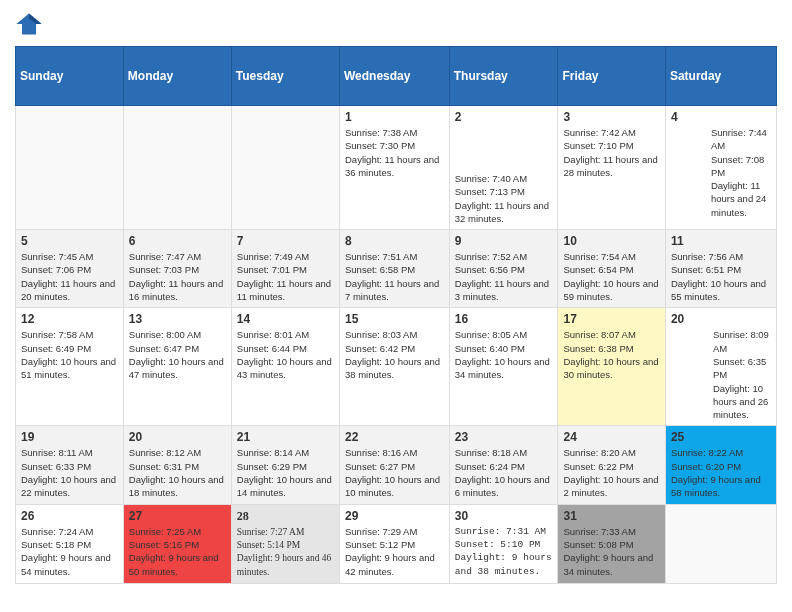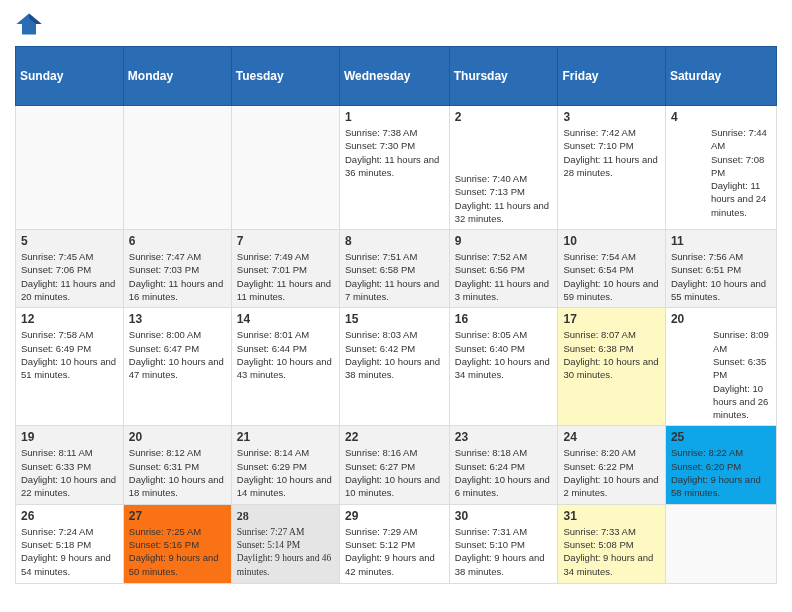--- a/index.html
+++ b/index.html
@@ -300,45 +300,45 @@
 Daylight: 9 hours and 58 minutes.</div>
           </td>
         </tr>
         <tr>
           <td style="background: rgb(255, 255, 255);">
             <span class="day-number">26</span>
             <div class="day-info" style="white-space: pre-line;">Sunrise: 7:24 AM
 Sunset: 5:18 PM
 Daylight: 9 hours and 54 minutes.</div>
           </td>
-          <td style="background: #f97316;">
+          <td style="background: #ef4444;">
             <span class="day-number">27</span>
             <div class="day-info" style="white-space: pre-line;">Sunrise: 7:25 AM
 Sunset: 5:16 PM
 Daylight: 9 hours and 50 minutes.</div>
           </td>
           <td style="background: #e5e5e5; font-family: Liberation Serif, serif;">
             <span class="day-number">28</span>
             <div class="day-info" style="white-space: pre-line;">Sunrise: 7:27 AM
 Sunset: 5:14 PM
 Daylight: 9 hours and 46 minutes.</div>
           </td>
           <td style="background: rgb(255, 255, 255);">
             <span class="day-number">29</span>
             <div class="day-info" style="white-space: pre-line;">Sunrise: 7:29 AM
 Sunset: 5:12 PM
 Daylight: 9 hours and 42 minutes.</div>
           </td>
           <td style="background: rgb(255, 255, 255);">
             <span class="day-number">30</span>
-            <div class="day-info" style="white-space: pre-line;">Sunrise: 7:31 AM
+            <div class="day-info" style="white-space: pre-line; font-family: Liberation Mono, monospace;">Sunrise: 7:31 AM
 Sunset: 5:10 PM
 Daylight: 9 hours and 38 minutes.</div>
           </td>
-          <td style="background: #fef9c3;">
+          <td style="background: #a3a3a3;">
             <span class="day-number">31</span>
             <div class="day-info" style="white-space: pre-line;">Sunrise: 7:33 AM
 Sunset: 5:08 PM
 Daylight: 9 hours and 34 minutes.</div>
           </td>
           <td class="empty-cell"></td>
         </tr>
       </tbody>
   </table>
 </div>

